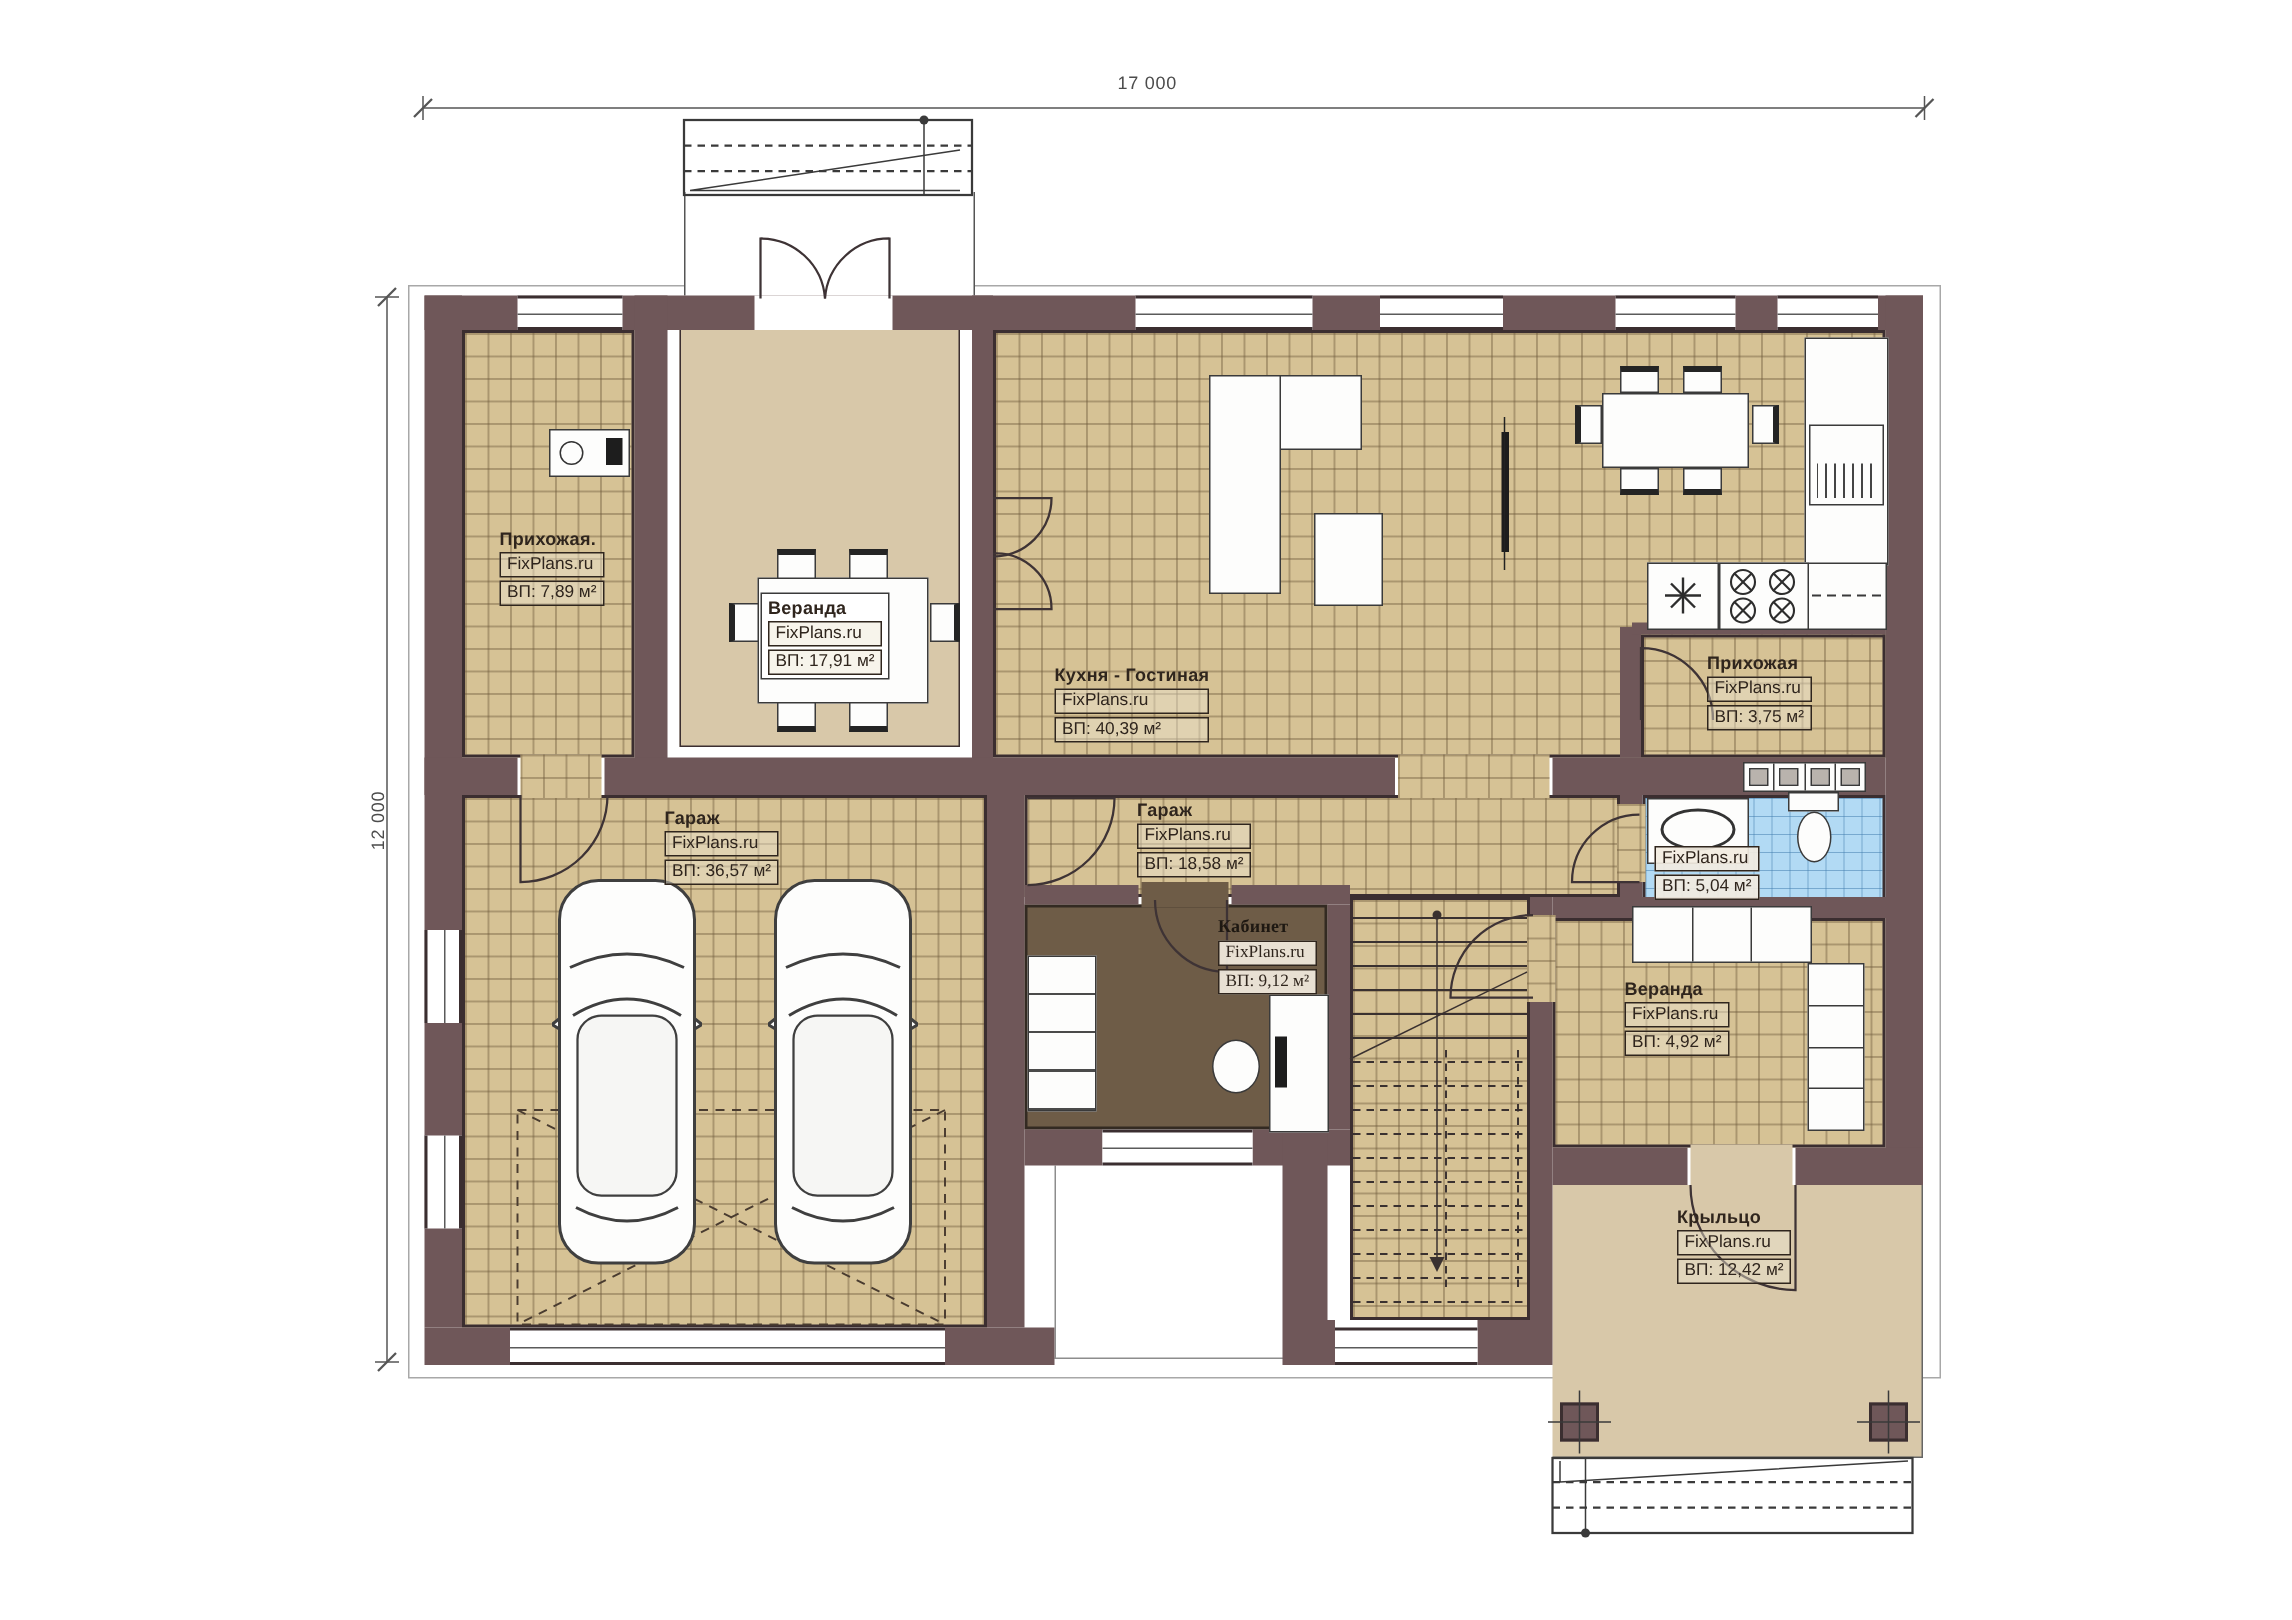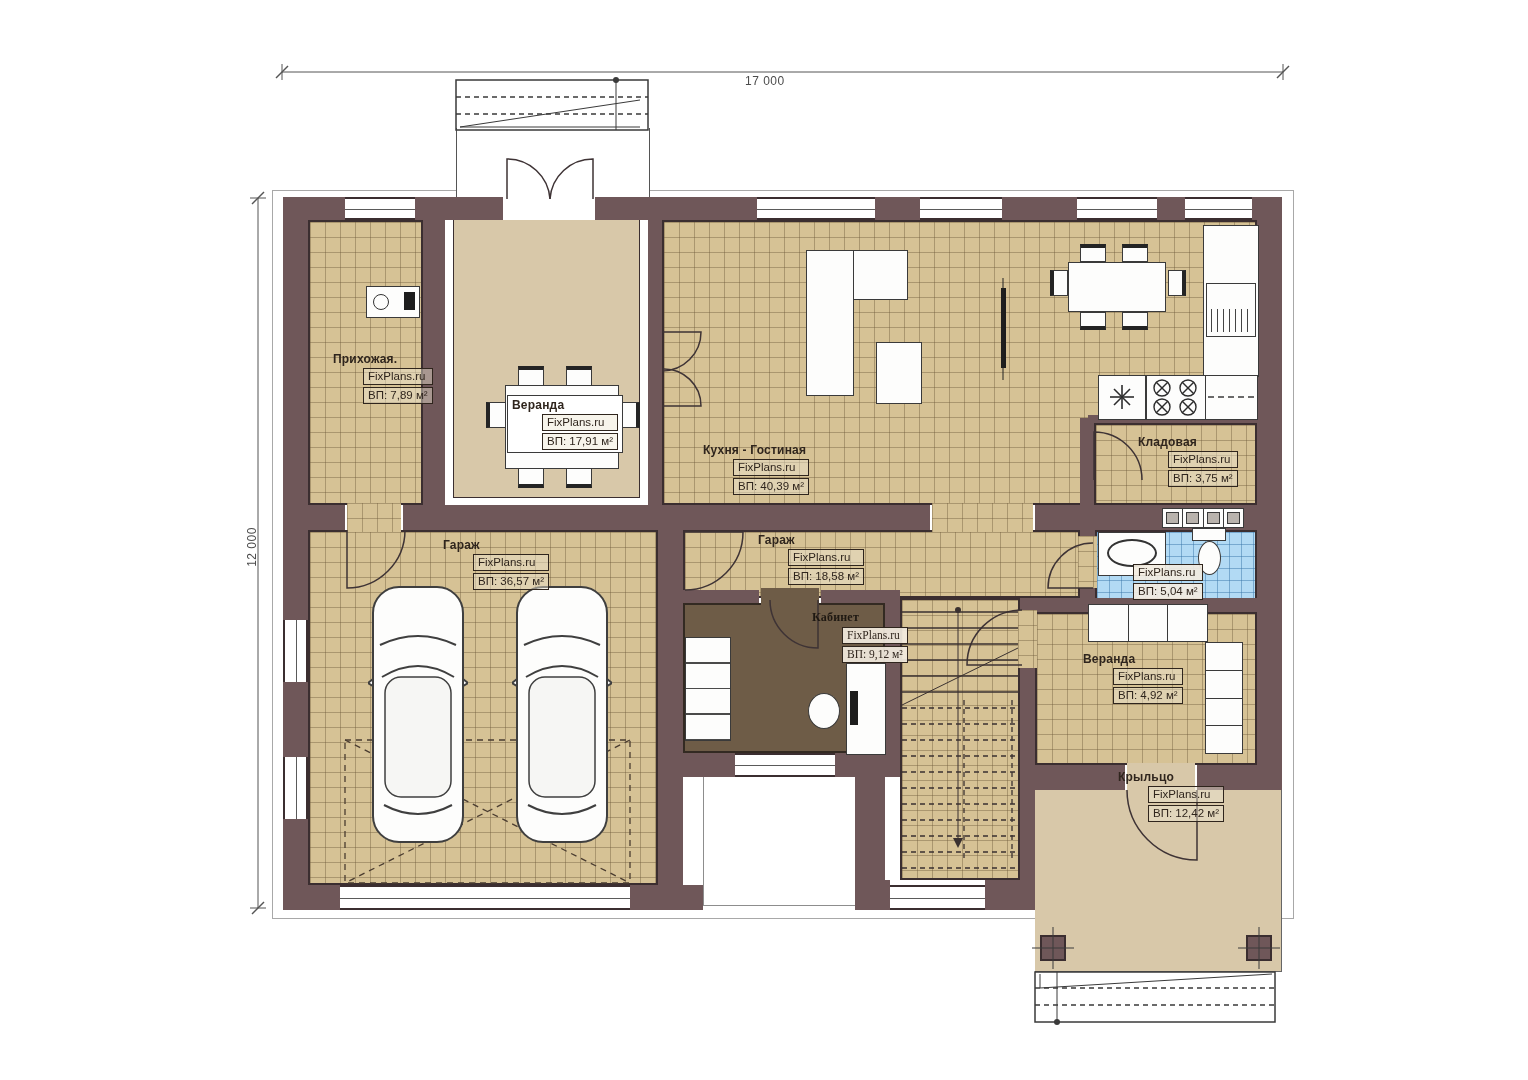--- a/index.html
+++ b/index.html
@@ -48,21 +48,21 @@
   .cells.sq>div::after{content:'';position:absolute;left:22%;top:22%;right:22%;bottom:22%;
           background:#b9b3ad;outline:1.5px solid #3a3a3a;}
   .black-box{background:#1d1d1d;z-index:6;}
   .round{border-radius:50%;}
   .column{background:#6f5759;border:2px solid #3b2e30;z-index:5;box-sizing:border-box;}
   
   .room-label{z-index:7;color:#2f251d;}
   .rl-name{font-size:12px;font-weight:bold;letter-spacing:.2px;margin-bottom:1px;white-space:nowrap;}
   .rl-name:empty{display:none;}
   .rl-box{border:1.5px solid #2f251d;background:rgba(238,230,210,.45);font-size:11.5px;
-          padding:0 4px;line-height:15px;margin-top:2px;white-space:nowrap;margin-left:30px;}
+          padding:0 4px;line-height:15px;margin-top:2px;white-space:nowrap;}
   .boxes-solid .rl-box{background:rgba(242,236,223,.92);}
   .on-white{background:#fff;padding:2px 4px;outline:1.5px solid #3a3a3a;}
   
   .dim-label{font-size:12px;color:#4c4c4c;z-index:7;letter-spacing:.5px;}
   .dim-left{transform:rotate(-90deg);transform-origin:center;}
   svg.overlay{position:absolute;left:0;top:0;z-index:6;pointer-events:none;}
 </style>
 </head>
 <body>
 
@@ -360,40 +360,40 @@
         <line x1="1156" y1="413" x2="1168" y2="401"></line>
       <line x1="1182" y1="401" x2="1194" y2="413"></line>
         <line x1="1182" y1="413" x2="1194" y2="401"></line>
     </g>
 
     <line x1="1208" y1="397" x2="1256" y2="397" stroke="#3a3a3a" stroke-width="1.3" stroke-dasharray="6 4"></line>
 
     <line x1="1003" y1="278" x2="1003" y2="380" stroke="#222" stroke-width="1"></line>
   </svg>
 
-  <div class="abs dim-label" style="left:745px;top:74px;">17 000</div>
+  <div class="abs dim-label" style="left:745px;top:48px;">17 000</div>
   <div class="abs dim-label dim-left" style="left:232px;top:540px;">12 000</div>
 
   <div class="room-label abs" style="left:333px;top:352px;">
     <div class="rl-name">Прихожая.</div>
     <div class="rl-box">FixPlans.ru</div>
     <div class="rl-box">ВП: 7,89 м²</div>
   </div>
   <div class="room-label abs on-white" style="left:508px;top:396px;">
     <div class="rl-name">Веранда</div>
     <div class="rl-box">FixPlans.ru</div>
     <div class="rl-box">ВП: 17,91 м²</div>
   </div>
   <div class="room-label abs" style="left:703px;top:443px;">
     <div class="rl-name">Кухня - Гостиная</div>
     <div class="rl-box">FixPlans.ru</div>
     <div class="rl-box">ВП:  40,39 м²</div>
   </div>
   <div class="room-label abs" style="left:1138px;top:435px;">
-    <div class="rl-name">Кладовая</div>
+    <div class="rl-name">Прихожая</div>
     <div class="rl-box">FixPlans.ru</div>
     <div class="rl-box">ВП: 3,75 м²</div>
   </div>
   <div class="room-label abs" style="left:443px;top:538px;">
     <div class="rl-name">Гараж</div>
     <div class="rl-box">FixPlans.ru</div>
     <div class="rl-box">ВП: 36,57 м²</div>
   </div>
   <div class="room-label abs" style="left:758px;top:533px;">
     <div class="rl-name">Гараж</div>
@@ -408,19 +408,19 @@
   <div class="room-label abs boxes-solid" style="left:1103px;top:562px;">
 
     <div class="rl-box">FixPlans.ru</div>
     <div class="rl-box">ВП: 5,04 м²</div>
   </div>
   <div class="room-label abs" style="left:1083px;top:652px;">
     <div class="rl-name">Веранда</div>
     <div class="rl-box">FixPlans.ru</div>
     <div class="rl-box">ВП: 4,92 м²</div>
   </div>
-  <div class="room-label abs" style="left:1118px;top:770px;">
+  <div class="room-label abs" style="left:1118px;top:804px;">
     <div class="rl-name">Крыльцо</div>
     <div class="rl-box">FixPlans.ru</div>
     <div class="rl-box">ВП: 12,42 м²</div>
   </div>
 
 </div>
 
 </body></html>

